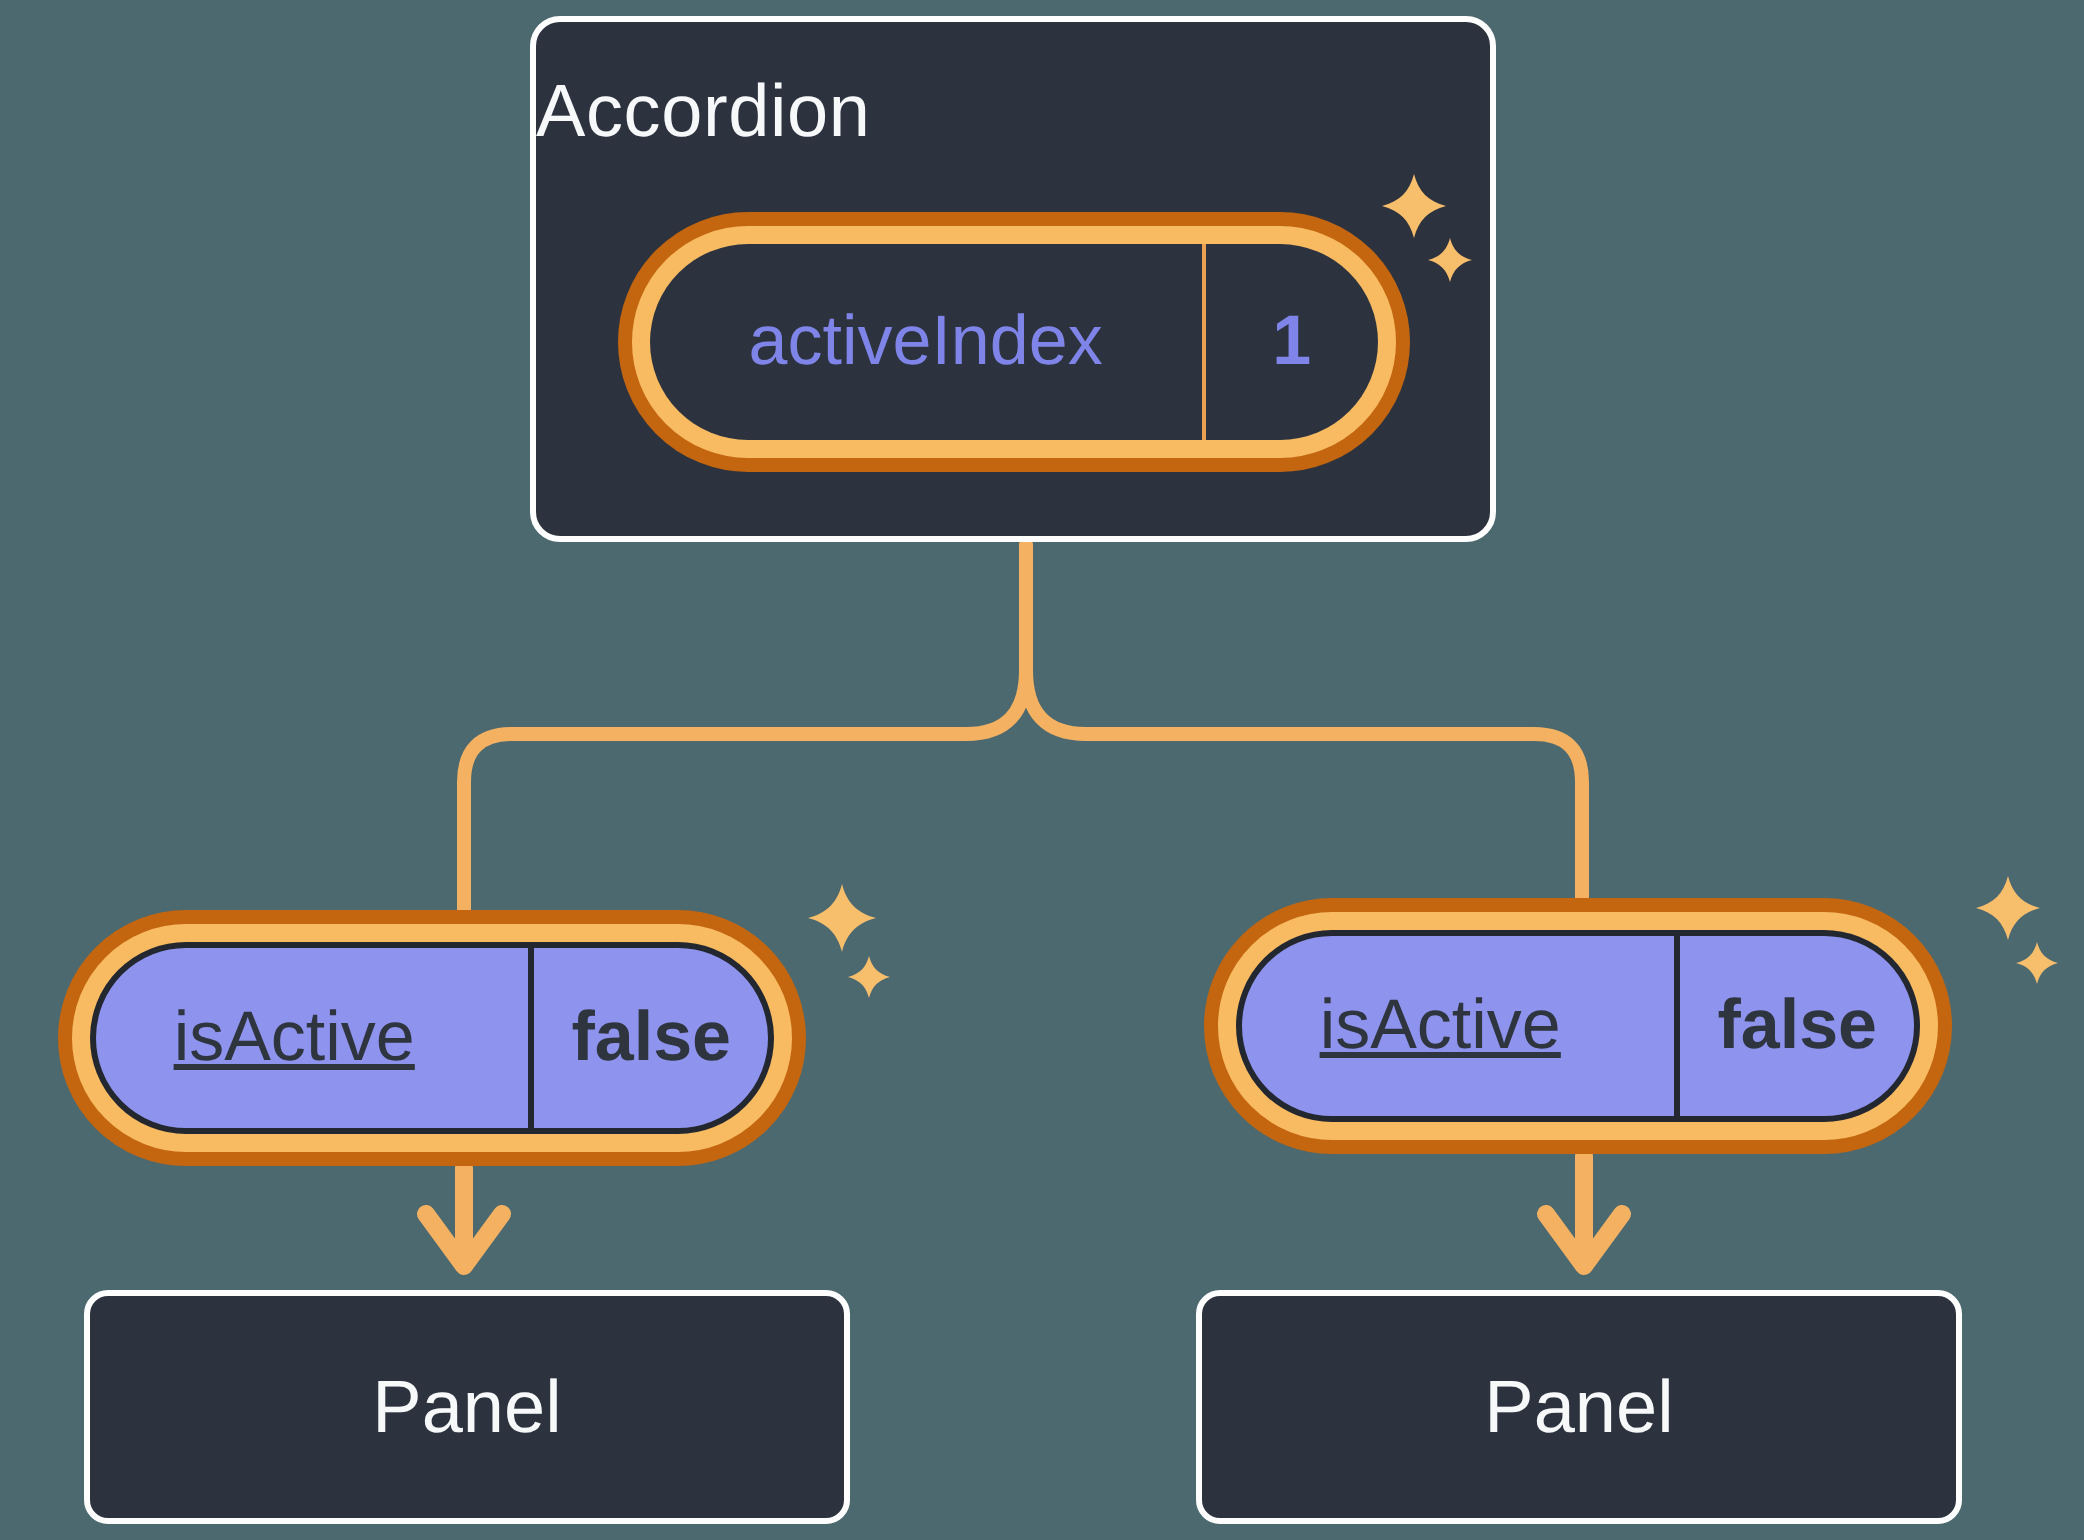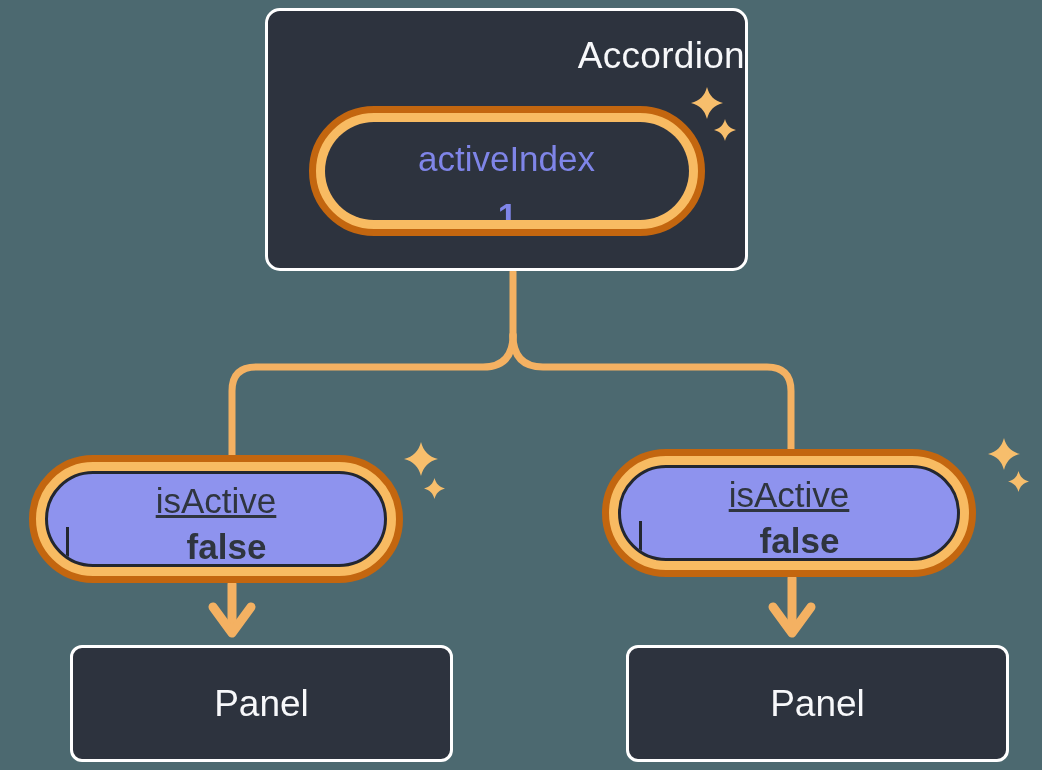--- a/index.html
+++ b/index.html
@@ -21,41 +21,41 @@
 
   
   .node{
     position:absolute;box-sizing:border-box;z-index:2;
     background:var(--node-fill,#2D333E);
     border:3px solid var(--node-border,#FFFFFF);
     color:var(--title-text,#F7F8FA);
   }
   .accordion-node{left:265px;top:8px;width:483px;height:263px;border-radius:15px;}
   .node-title{
-    margin-top:24px;text-align:right;
+    margin-top:24px;text-align:left;
     font-size:37px;font-weight:500;letter-spacing:.3px;
   }
   .panel-node{
     width:383px;height:117px;border-radius:12px;
     display:flex;align-items:center;justify-content:center;
-    font-size:37px;font-weight:500;margin-left:28px;
+    font-size:37px;font-weight:500;
   }
   .panel-left{left:42px;top:645px;}
   .panel-right{left:598px;top:645px;}
 
   
   .pill{
     box-sizing:border-box;border-radius:999px;
     border:7px solid var(--ring-outer,#C3660F);
     background:var(--ring-inner,#F8BB62);
     padding:9px;z-index:3;position:absolute;
   }
   .pill-body{
     box-sizing:border-box;height:100%;width:100%;
-    border-radius:999px;display:flex;align-items:stretch;overflow:hidden;flex-direction:column;
+    border-radius:999px;display:flex;align-items:stretch;overflow:hidden;
   }
   .cell{display:flex;align-items:center;justify-content:center;}
 
   .state-pill{left:50%;top:95px;transform:translateX(-50%);width:396px;height:130px;position:absolute;}
   .state-pill .pill-body{background:var(--node-fill,#2D333E);}
   .state-pill .cell-label{flex:0 0 76%;color:var(--state-text,#7F85E8);font-size:35px;}
   .state-pill .cell-value{
     flex:1;border-left:2px solid var(--state-divider,#EDA04F);
     color:var(--state-text,#7F85E8);font-weight:700;font-size:35px;
   }

